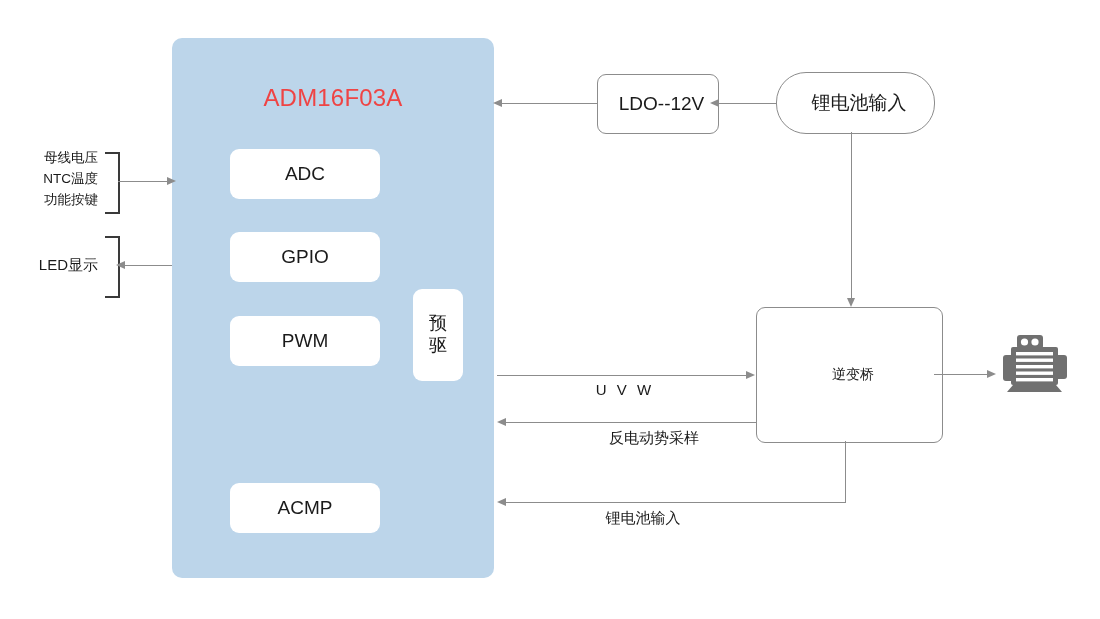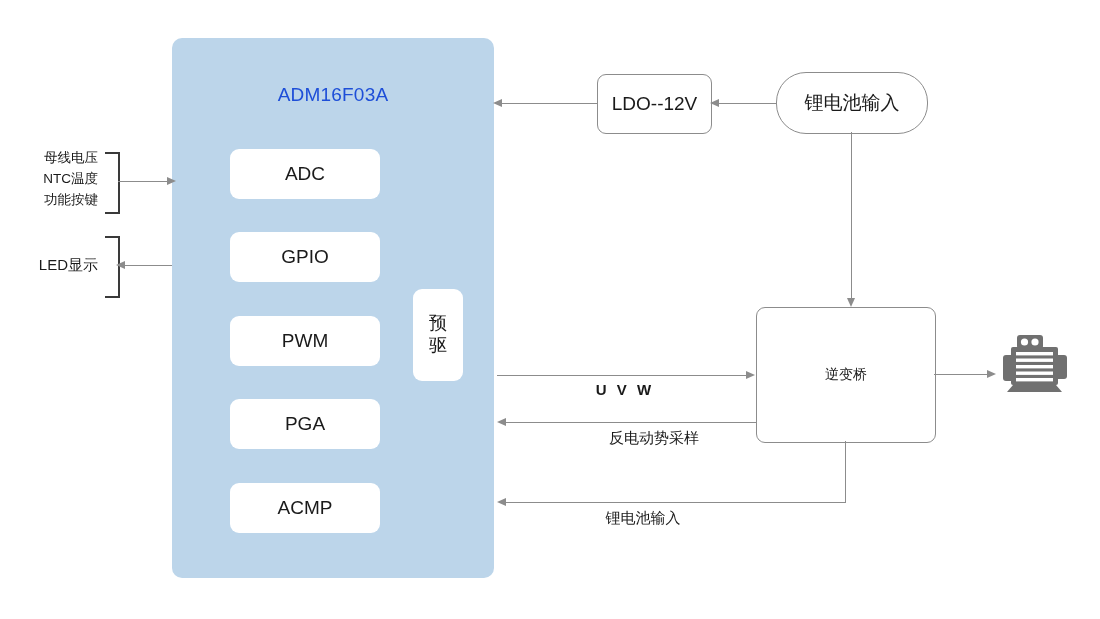--- a/index.html
+++ b/index.html
@@ -24,22 +24,22 @@
   #mcu-panel {
     left: 172px; top: 38px;
     width: 322px; height: 540px;
     background: #bcd5ea;
     border-radius: 10px;
   }
   #mcu-title {
     left: 172px; top: 84px;
     width: 322px;
     text-align: center;
-    font-size: 19px;
-    color: #1d4ed8;
+    font-size: 24px;
+    color: #ef4444;
     letter-spacing: .2px;
   }
 
   
   .sub-block {
     background: #ffffff;
     border-radius: 9px;
     display: flex;
     align-items: center;
     justify-content: center;
@@ -71,20 +71,21 @@
 
   
   .obox {
     background: #ffffff;
     border: 1.6px solid #8c8c8c;
     border-radius: 9px;
     display: flex;
     align-items: center;
     justify-content: center;
     color: #1a1a1a;
+    padding-left: 7px;
   }
   #box-ldo {
     left: 597px; top: 74px;
     width: 113px; height: 58px;
     font-size: 19px;
   }
   #box-battery {
     left: 776px; top: 72px;
     width: 150px; height: 60px;
     font-size: 19px;
@@ -138,37 +139,36 @@
     white-space: nowrap;
   }
   .io-label-lg { font-size: 15px; }
 
   .sig-label {
     font-size: 15px;
     color: #1a1a1a;
     text-align: center;
     white-space: nowrap;
   }
-  #lbl-uvw { letter-spacing: 3px; font-weight: bold; }
+  #lbl-uvw { letter-spacing: 3px; }
 
   
   #motor-icon { left: 1000px; top: 333px; width: 74px; height: 62px; }
 </style>
 </head>
 <body>
 
 <div id="canvas">
 
   <div class="abs" id="mcu-panel"></div>
   <div class="abs" id="mcu-title">ADM16F03A</div>
 
   <div class="abs sub-block" id="block-adc">ADC</div>
   <div class="abs sub-block" id="block-pwm">PWM</div>
   <div class="abs sub-block" id="block-gpio">GPIO</div>
-  <div class="abs sub-block" id="block-pga">PGA</div>
   <div class="abs sub-block" id="block-acmp">ACMP</div>
 
   <div class="abs" id="block-predrv">
     <span>预</span>
     <span>驱</span>
   </div>
 
   <div class="abs io-label" id="lbl-inputs" style="left:18px; top:148px; width:80px;">
     <div>母线电压</div>
     <div>NTC温度</div>

